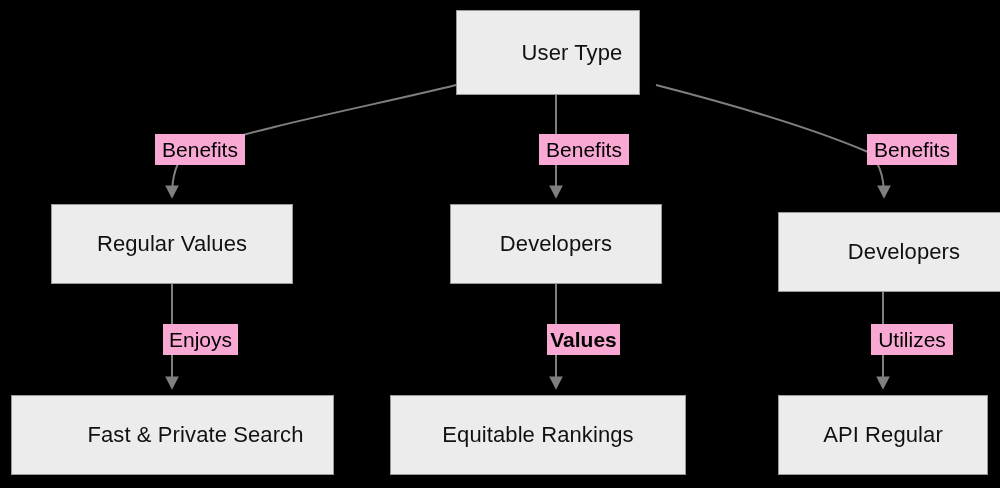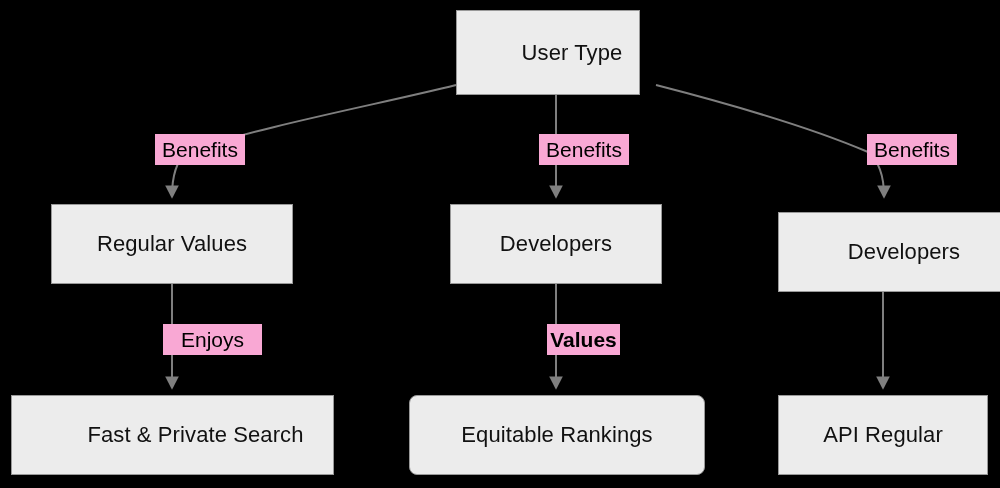--- a/index.html
+++ b/index.html
@@ -96,42 +96,45 @@
   </div>
 
   <div class="node" style="left:778px; top:212px; width:252px; height:80px;">
     <span>Developers</span>
   </div>
 
   <div class="node" style="left:11px; top:395px; width:323px; height:80px;padding-left:46px;">
     <span>Fast &amp; Private Search</span>
   </div>
 
-  <div class="node" style="left:409px; top:395px; width:296px; height:80px;border-radius:8px;">
+  <div class="node" style="left:390px; top:395px; width:296px; height:80px;">
     <span>Equitable Rankings</span>
   </div>
 
   <div class="node" style="left:778px; top:395px; width:210px; height:80px;">
     <span>API Regular</span>
   </div>
 
   <div class="edge-label" style="left:127px; top:134px; width:90px; height:31px;">
     <span>Benefits</span>
   </div>
 
   <div class="edge-label" style="left:511px; top:134px; width:90px; height:31px;">
     <span>Benefits</span>
   </div>
 
   <div class="edge-label" style="left:839px; top:134px; width:90px; height:31px;">
     <span>Benefits</span>
   </div>
 
-  <div class="edge-label" style="left:135px; top:324px; width:99px; height:31px;">
+  <div class="edge-label" style="left:135px; top:324px; width:75px; height:31px;">
     <span>Enjoys</span>
   </div>
 
   <div class="edge-label" style="left:519px; top:324px; width:73px; height:31px;font-weight:bold;">
     <span>Values</span>
   </div>
 
+  <div class="edge-label" style="left:843px; top:324px; width:82px; height:31px;">
+    <span>Utilizes</span>
+  </div>
 
 </div>
 
 </body></html>

